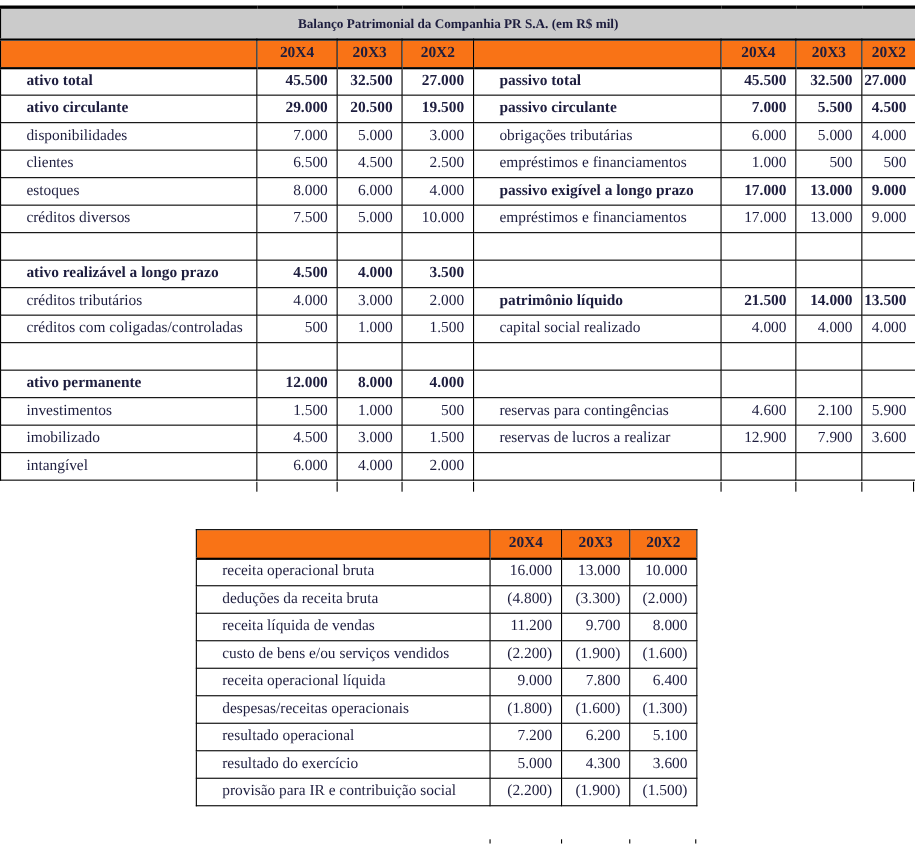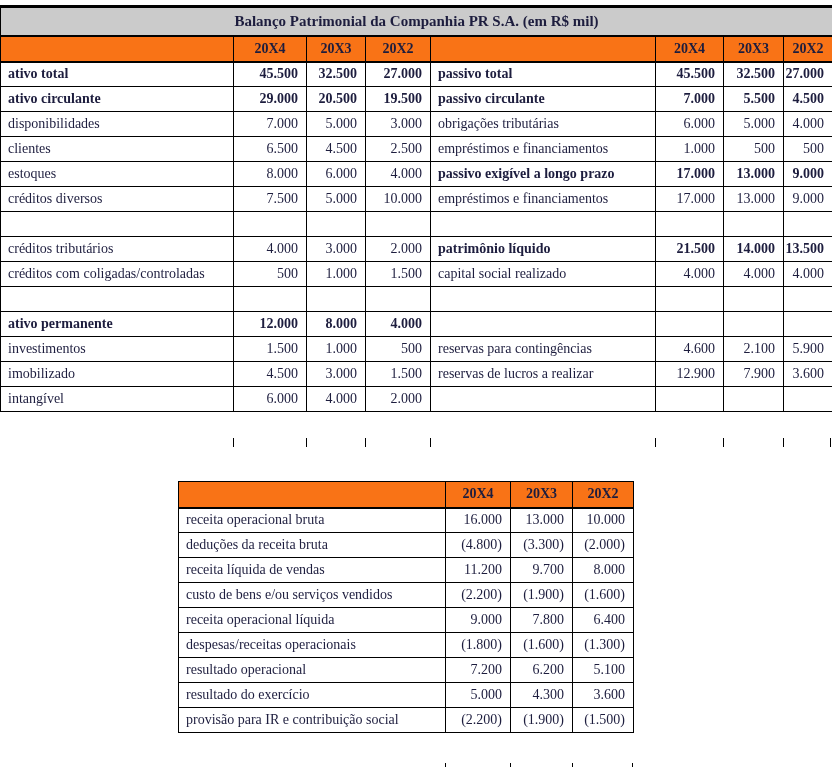--- a/index.html
+++ b/index.html
@@ -12,29 +12,29 @@
   td {
     border:1px solid #000; overflow:hidden; white-space:nowrap;
     font-size:14px; vertical-align:middle; color:#1d1d3e;
   }
   
   #bs-table { left:0; top:5px; width:832px; }
   
   #is-table { left:178px; top:481px; width:455px; }
 
   tr.title-row td {
-    background:#cbcbcb; text-align:center; font-weight:bold; font-size:15px;
+    background:#cbcbcb; text-align:center; font-weight:bold; font-size:12px;
     height:29px; border-top:3px solid #000; border-bottom:2px solid #000;
   }
   tr.year-row td {
     background:#f97316; text-align:center; font-weight:bold;
     height:26px; border-bottom:2px solid #000;
   }
   tr.data-row td { height:25px; }
-  td.lbl { text-align:left; padding-left:7px; }
+  td.lbl { text-align:left; padding-left:23px; }
   td.indent { }
   td.num { text-align:right; padding-right:8px; }
   td.bold { font-weight:bold; }
 
   
   .stub { position:absolute; width:1px; background:#000; }
   .bs-stub { top:438px; height:9px; }
   .is-stub { top:763px; height:4px; }
 </style>
 </head>
@@ -129,20 +129,30 @@
         <td class="lbl"></td>
         <td class="num"></td>
         <td class="num"></td>
         <td class="num"></td>
         <td class="lbl"></td>
         <td class="num"></td>
         <td class="num"></td>
         <td class="num"></td>
       </tr>
       <tr class="data-row">
+        <td class="lbl bold">ativo realizável a longo prazo</td>
+        <td class="num bold">4.500</td>
+        <td class="num bold">4.000</td>
+        <td class="num bold">3.500</td>
+        <td class="lbl"></td>
+        <td class="num"></td>
+        <td class="num"></td>
+        <td class="num"></td>
+      </tr>
+      <tr class="data-row">
         <td class="lbl indent">créditos tributários</td>
         <td class="num">4.000</td>
         <td class="num">3.000</td>
         <td class="num">2.000</td>
         <td class="lbl bold">patrimônio líquido</td>
         <td class="num bold">21.500</td>
         <td class="num bold">14.000</td>
         <td class="num bold">13.500</td>
       </tr>
       <tr class="data-row">

